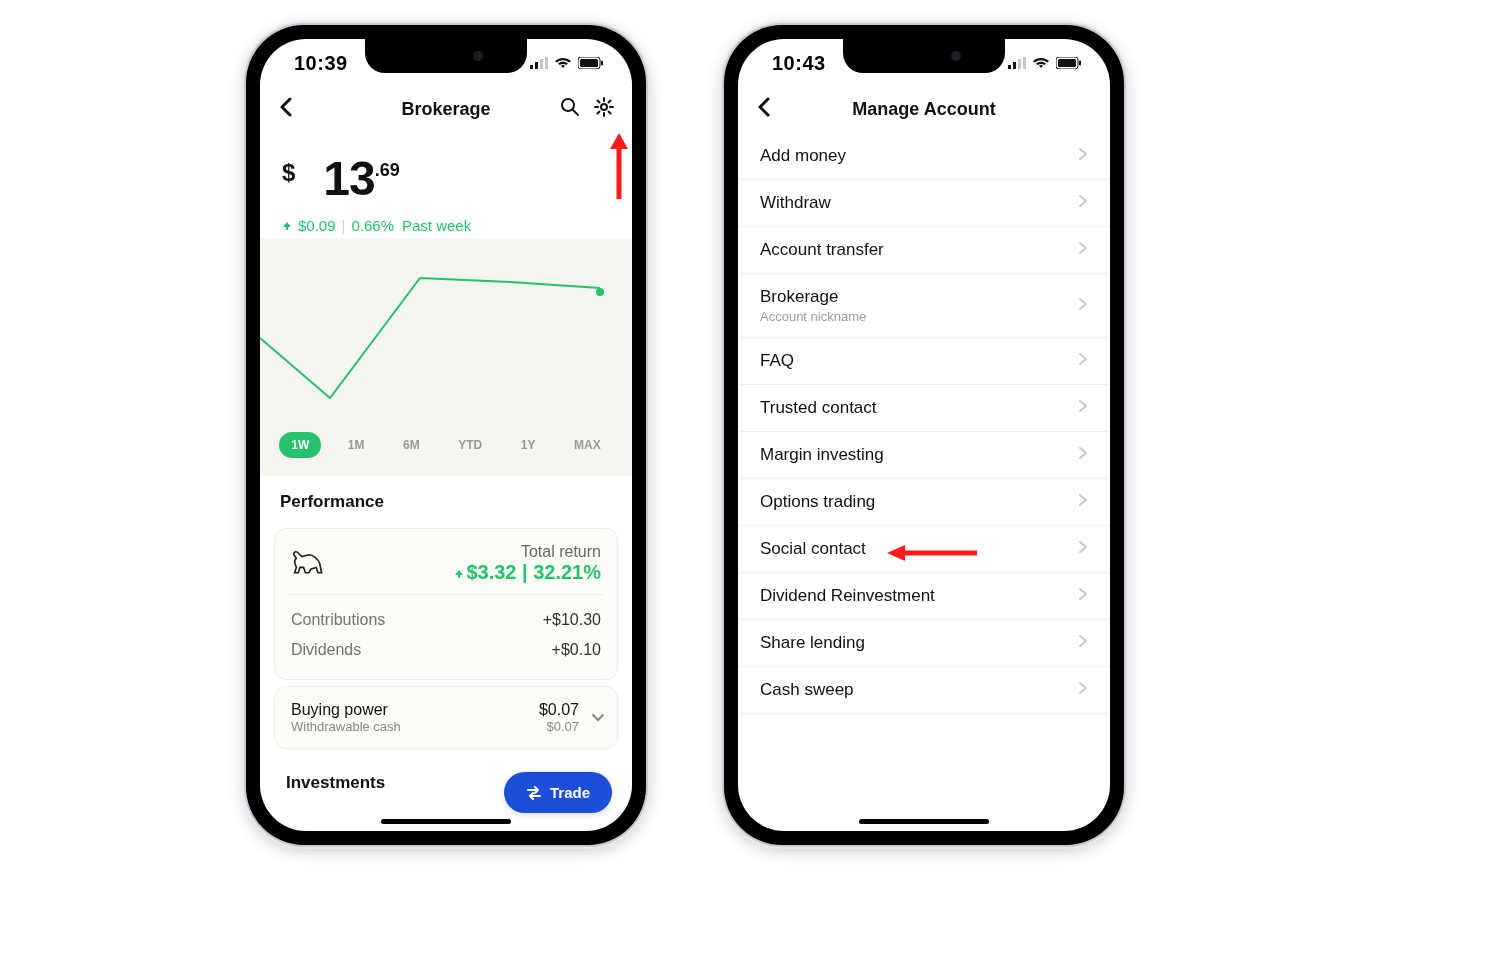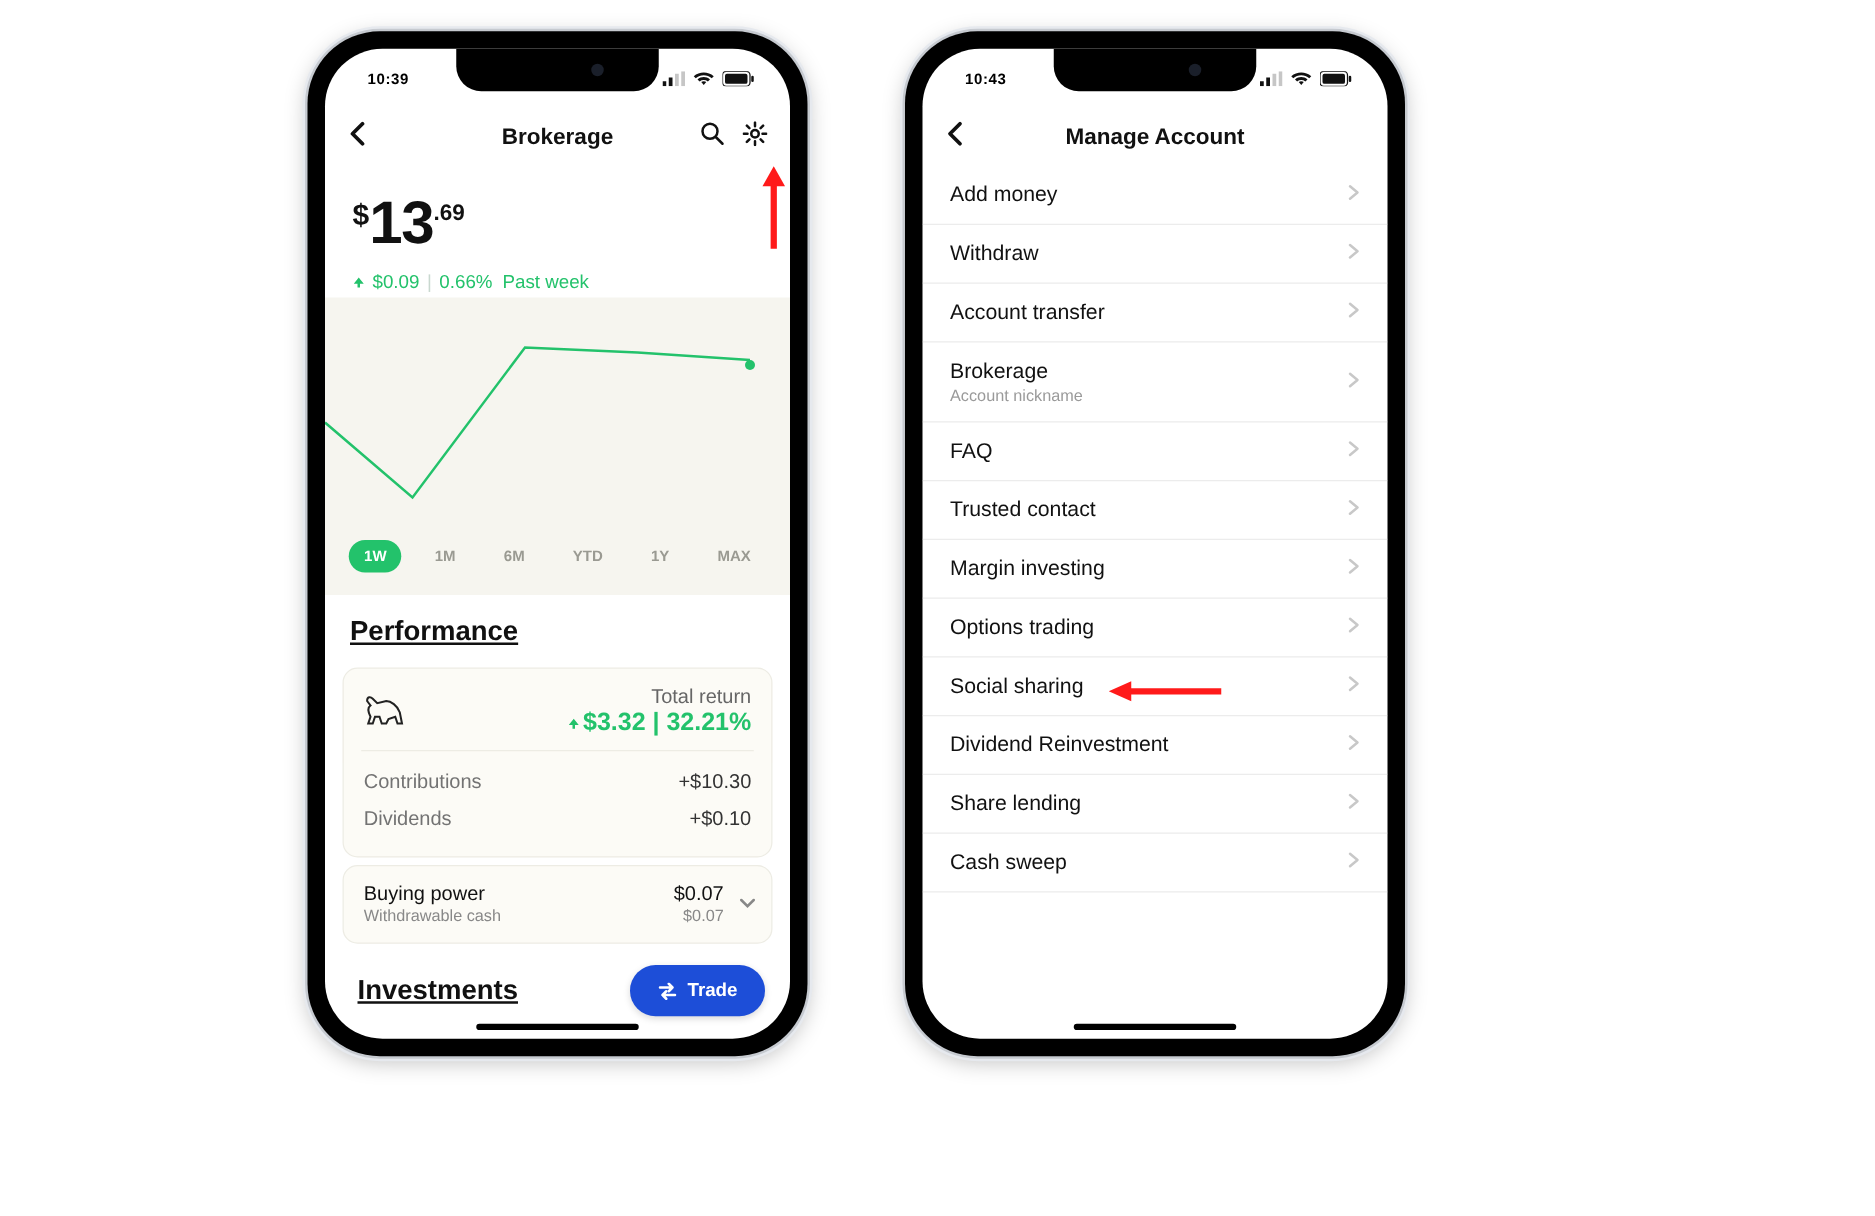--- a/index.html
+++ b/index.html
@@ -41,21 +41,21 @@
     position:absolute;
     right:44px; top:12px;
     width:10px;height:10px;border-radius:50%;
     background:#1a1f2a;
   }
 
   .status-bar {
     height: 48px;
     display: flex; align-items: center; justify-content: space-between;
     padding: 0 28px 0 34px;
-    font-weight: 600; font-size: 12px; letter-spacing: .5px;
+    font-weight: 600; font-size: 20px; letter-spacing: .5px;
     position: relative; z-index: 5;
   }
   .status-icons { display: flex; align-items: center; gap: 6px; }
   .status-icons svg { display:block; }
 
   .nav-bar {
     height: 44px;
     display: flex; align-items: center; justify-content: space-between;
     padding: 0 18px;
   }
@@ -63,34 +63,34 @@
   .nav-right { justify-content:flex-end; }
   .nav-title { font-weight: 700; font-size: 18px; color:#111; flex:1; text-align:center; }
   .icon-btn { cursor:pointer; }
 
   .content { flex:1; overflow:hidden; position:relative; }
 
   
   .balance-block { padding: 24px 22px 4px; }
   .balance-line { display:flex; align-items:flex-start; color:#111; font-weight:700; }
   .cur-sup { font-size: 24px; line-height:1; margin-top:6px; }
-  .int-amt { font-size: 48px; line-height:1; letter-spacing:-1px;}
+  .int-amt { font-size: 48px; line-height:1; letter-spacing:-1px;margin-left:28px;}
   .dec-sup { font-size: 18px; line-height:1; margin-top:6px; }
   .delta-row { margin-top:14px; color:#23c26b; font-size:15px; display:flex; align-items:center; gap:6px; }
   .delta-row .sep { color:#c9d8cf; }
 
   .chart-area { background:#f6f5ef; height:190px; position:relative; }
   .chart-line { width:100%; height:100%; display:block; }
   .chart-dot { position:absolute; right:28px; top:50px; width:8px;height:8px;border-radius:50%; background:#23c26b; }
 
   .range-tabs { background:#f6f5ef; display:flex; gap:0; padding:4px 12px 18px; justify-content:space-around; font-size:12px; color:#9a9a92; font-weight:600;}
   .range-tab { padding:6px 12px; border-radius:14px; }
   .range-tab.active { background:#23c26b; color:#fff; }
 
-  .section-title { font-size:22px; font-weight:600; padding:16px 20px 10px; color:#111;text-decoration:underline;}
+  .section-title { font-size:17px; font-weight:600; padding:16px 20px 10px; color:#111;}
 
   .card { margin:6px 14px; background:#fcfbf6; border:1px solid #edece4; border-radius:12px; padding:14px 16px; }
   .card-row { display:flex; justify-content:space-between; align-items:center; font-size:16px; color:#333; padding:6px 0;}
   .card-row .label { color:#737373; }
   .tr-row { display:flex; justify-content:space-between; align-items:center; }
   .tr-label { color:#666; font-size:16px; text-align:right; }
   .tr-value { color:#23c26b; font-weight:600; font-size:20px; text-align:right;}
   .tr-left { width:40px; height:34px; }
   .bull svg { width:36px; height:30px; }
 
@@ -367,21 +367,21 @@
           <div class="list-item">
             <div class="li-left">
               <span>Options trading</span>
             </div>
             <span class="chev"><svg width="10" height="14" viewBox="0 0 10 14">
                 <path d="M2 2 L8 7 L2 12" stroke="#c8c8c8" stroke-width="2" fill="none" stroke-linecap="round" stroke-linejoin="round"></path>
               </svg></span>
           </div>
           <div class="list-item">
             <div class="li-left">
-              <span>Social sharing</span>
+              <span>Social contact</span>
             </div>
             <span class="chev"><svg width="10" height="14" viewBox="0 0 10 14">
                 <path d="M2 2 L8 7 L2 12" stroke="#c8c8c8" stroke-width="2" fill="none" stroke-linecap="round" stroke-linejoin="round"></path>
               </svg></span>
           </div>
           <div class="list-item">
             <div class="li-left">
               <span>Dividend Reinvestment</span>
             </div>
             <span class="chev"><svg width="10" height="14" viewBox="0 0 10 14">

